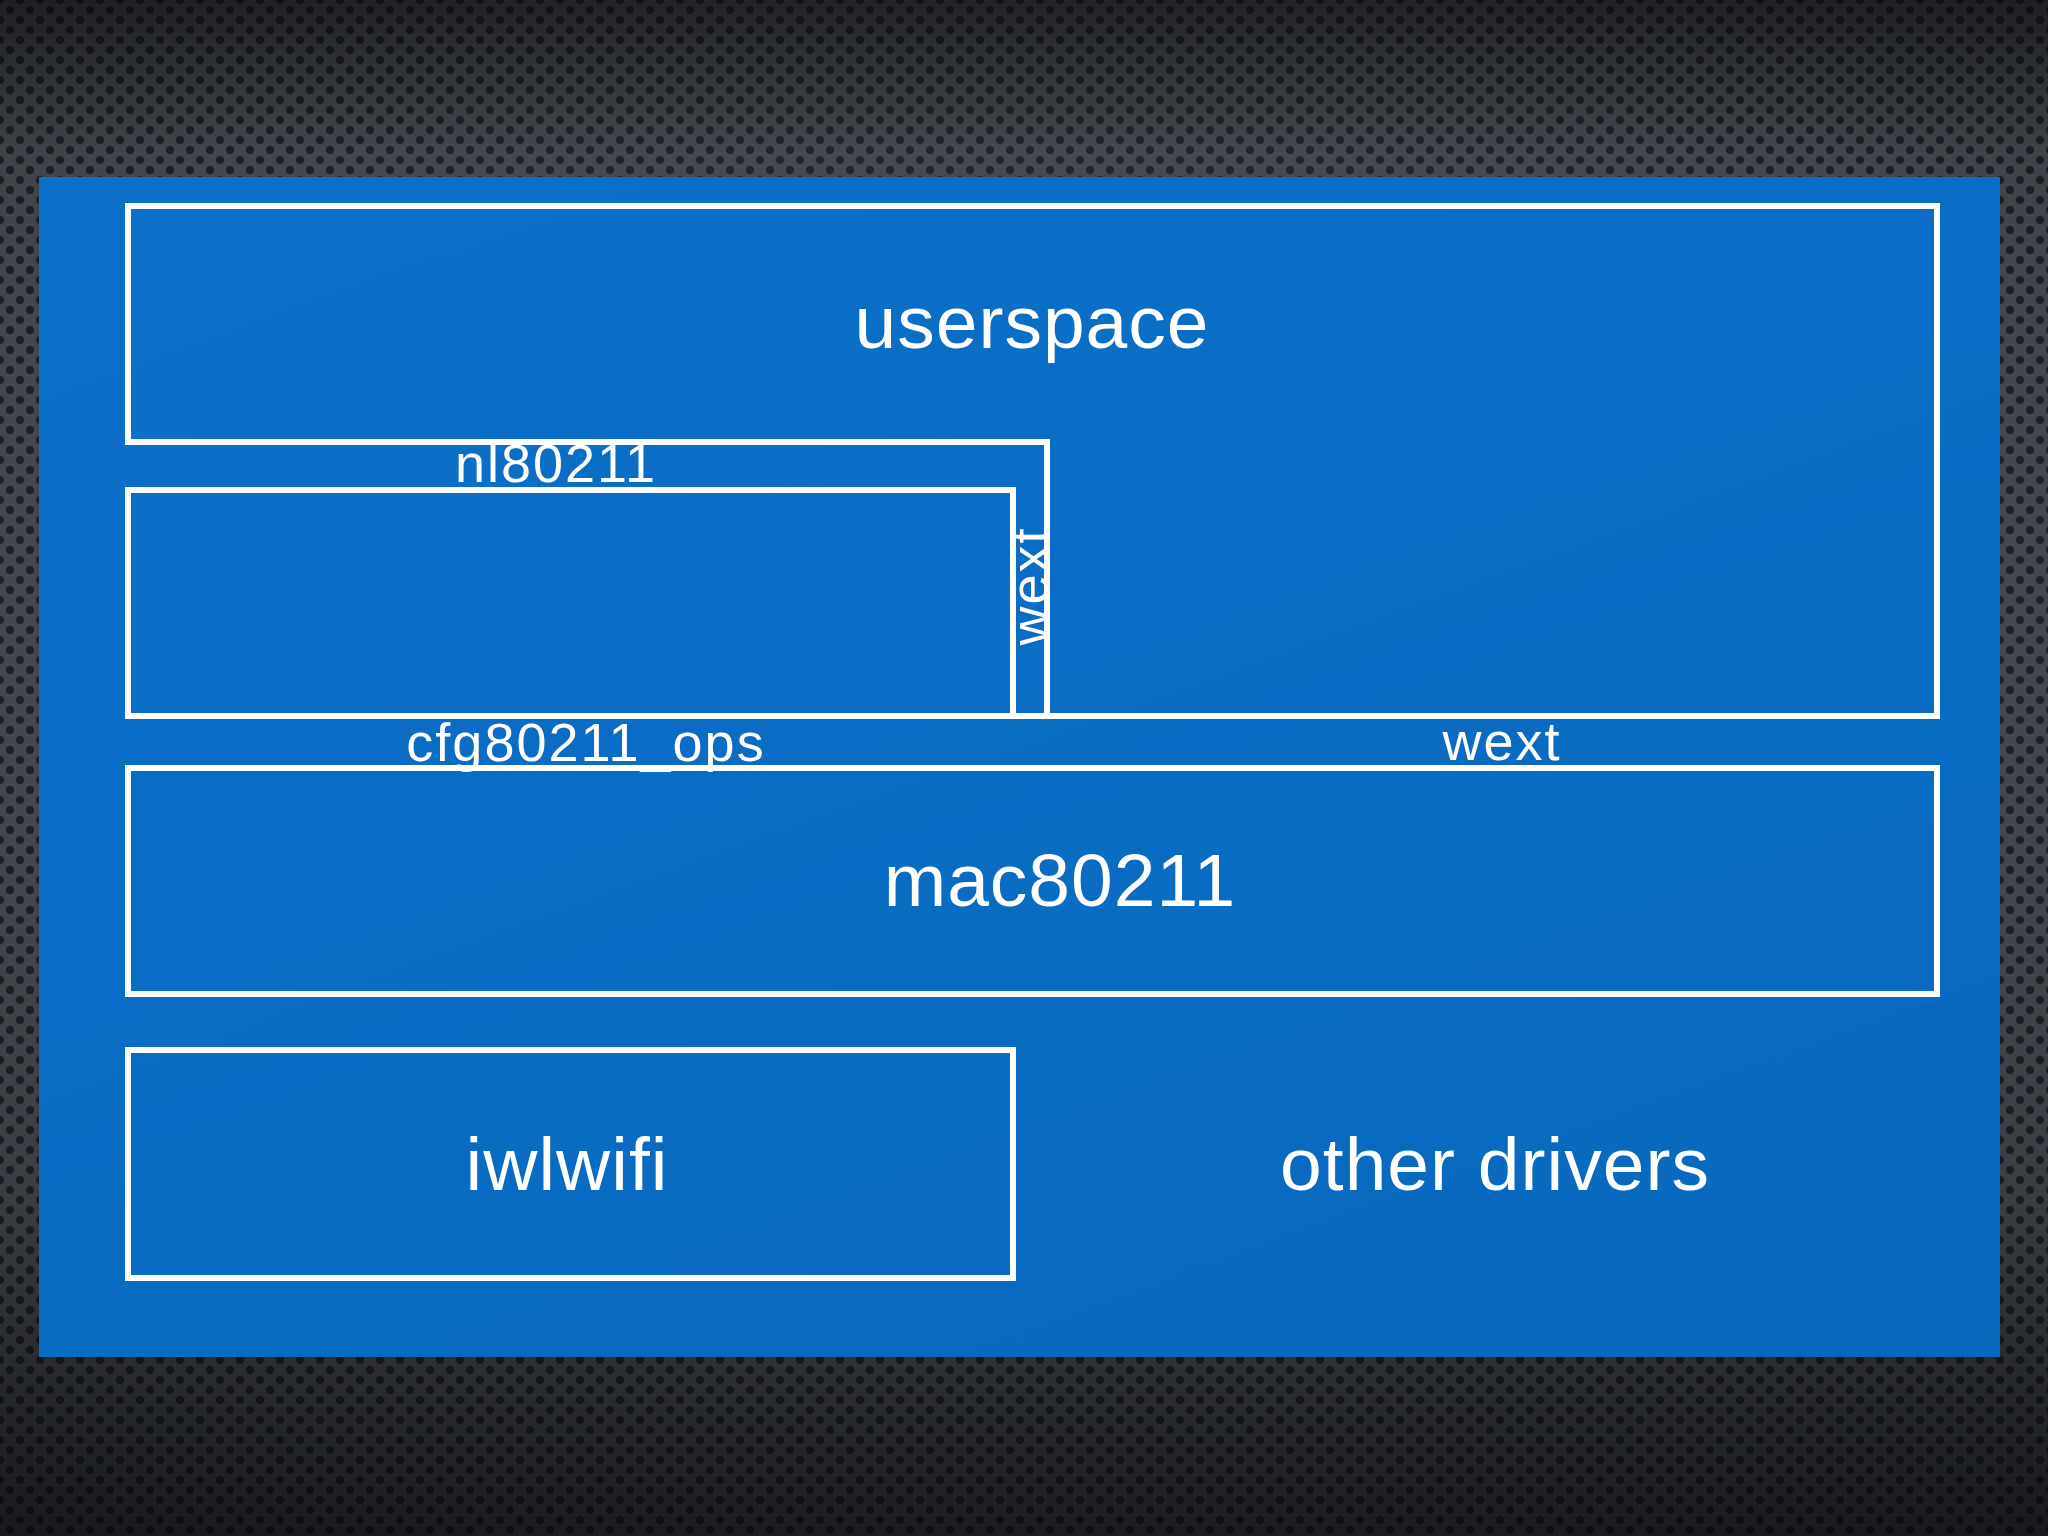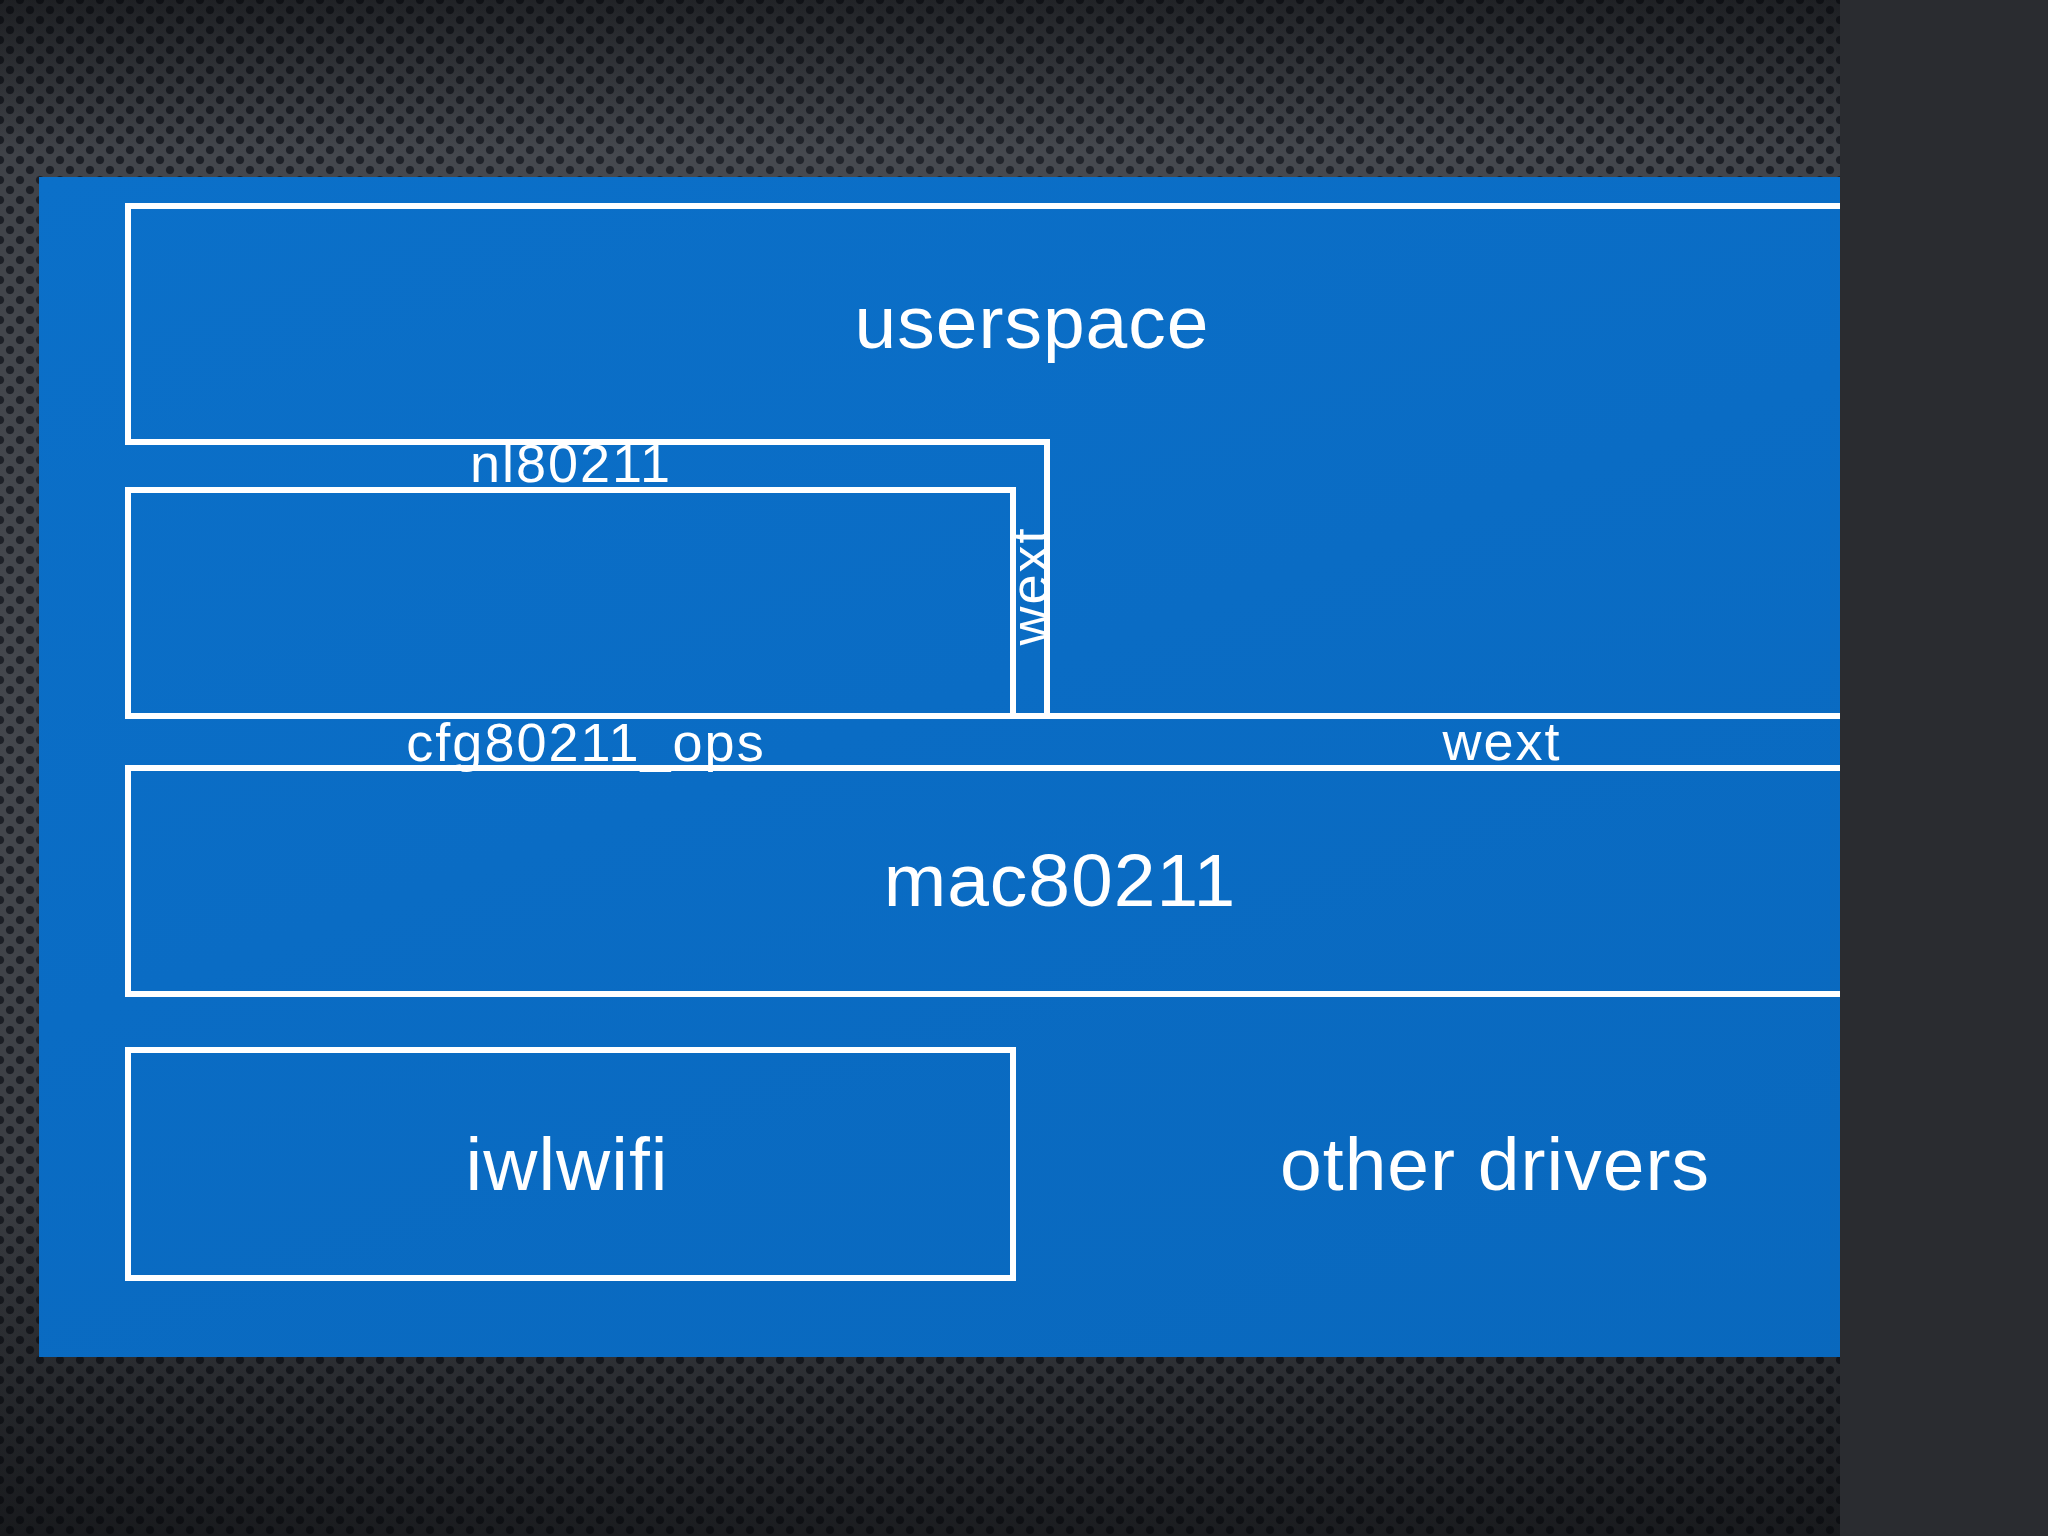--- a/index.html
+++ b/index.html
@@ -1,17 +1,17 @@
 <!DOCTYPE html>
 <html><head>
 <meta charset="utf-8">
 <style>
   html,body{margin:0;padding:0;background:#2a2c30;}
   #stage{
-    position:relative;width:1840px;height:1536px;overflow:hidden;
+    position:relative;width:2048px;height:1536px;overflow:hidden;
     background-color:#43464c;
     background-image:
       radial-gradient(circle, #1d2027 0 3.6px, rgba(0,0,0,0) 4.6px),
       radial-gradient(circle, #1d2027 0 3.6px, rgba(0,0,0,0) 4.6px);
     background-size:20px 20px,20px 20px;
     background-position:0 0,10px 10px;
     font-family:"Liberation Sans","DejaVu Sans",sans-serif;
   }
   
   #vignette{
@@ -60,20 +60,20 @@
   <div class="line" style="left:125px;top:765px;width:6px;height:232px;"></div>
   <div class="line" style="left:1934px;top:765px;width:6px;height:232px;"></div>
   <div class="line" style="left:125px;top:991px;width:1815px;height:6px;"></div>
 
   <div class="line" style="left:125px;top:1047px;width:891px;height:6px;"></div>
   <div class="line" style="left:125px;top:1047px;width:6px;height:234px;"></div>
   <div class="line" style="left:1010px;top:1047px;width:6px;height:234px;"></div>
   <div class="line" style="left:125px;top:1275px;width:891px;height:6px;"></div>
 
   <div class="lbl lbl-lg" style="left:1032px;top:322px;">userspace</div>
-  <div class="lbl lbl-sm" style="left:571px;top:463px;">nl80211</div>
+  <div class="lbl lbl-sm" style="left:556px;top:463px;">nl80211</div>
   <div class="lbl lbl-sm lbl-rot" style="left:1029px;top:586px;">wext</div>
   <div class="lbl lbl-sm" style="left:586px;top:742px;">cfg80211_ops</div>
   <div class="lbl lbl-sm" style="left:1502px;top:741px;">wext</div>
   <div class="lbl lbl-lg" style="left:1032px;top:880px;margin-left:28px;">mac80211</div>
   <div class="lbl lbl-lg" style="left:567px;top:1164px;">iwlwifi</div>
   <div class="lbl lbl-lg" style="left:1495px;top:1164px;">other drivers</div>
 </div>
 
 </body></html>

